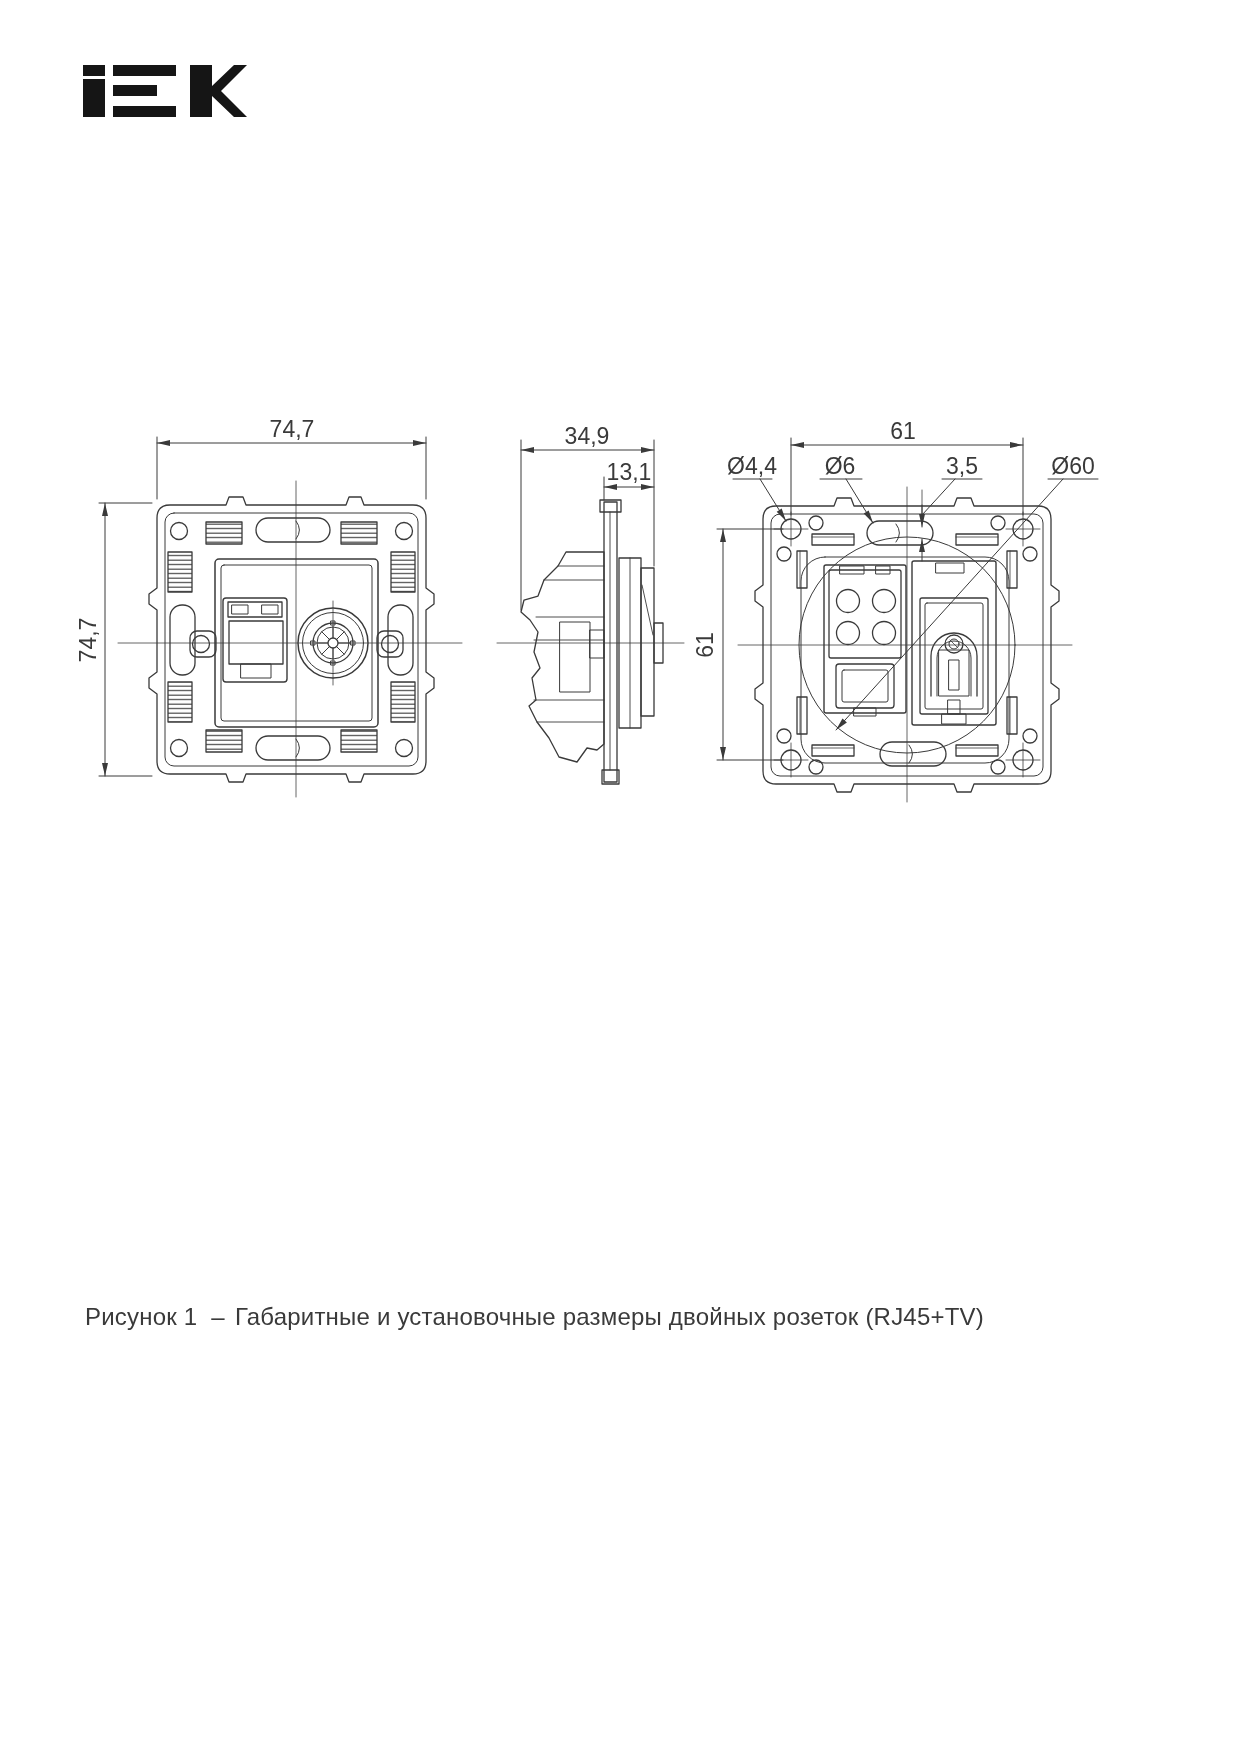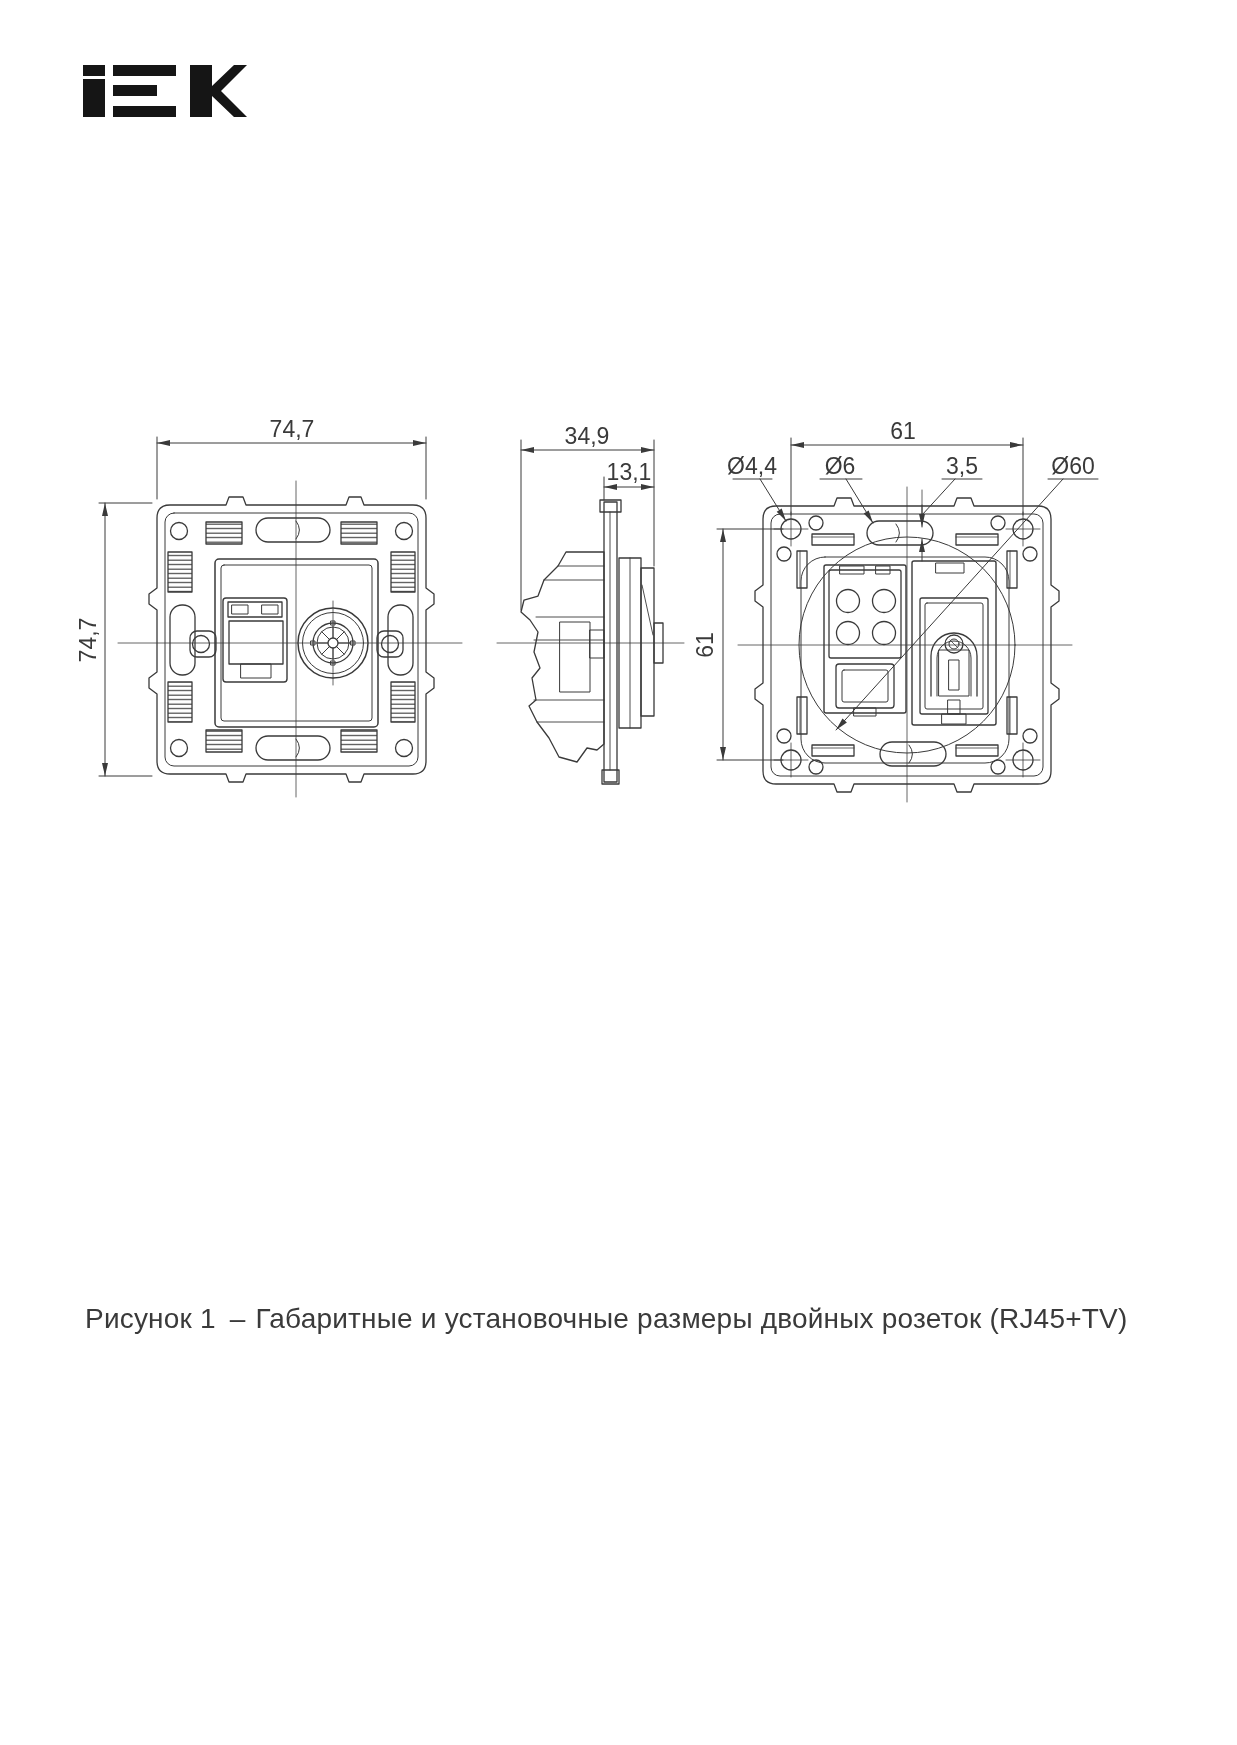--- a/index.html
+++ b/index.html
@@ -2,21 +2,21 @@
 <html><head>
 <meta charset="utf-8">
 <style>
   html,body{margin:0;padding:0;background:#ffffff;}
   body{
     width:1237px;height:1745px;position:relative;overflow:hidden;
     font-family:"Liberation Sans", sans-serif;color:#333;
   }
   #caption{
     position:absolute;left:85px;top:1303px;width:1050px;
-    font-size:28px;color:#3a3a3a;white-space:nowrap;letter-spacing:0.2px;
+    font-size:24px;color:#3a3a3a;white-space:nowrap;letter-spacing:0.2px;
   }
   #caption .sep{margin:0 10px 0 14px;}
   svg text{font-family:"Liberation Sans", sans-serif;font-size:23px;fill:#3a3a3a;}
 </style>
 </head>
 <body>
 
 
 
 

